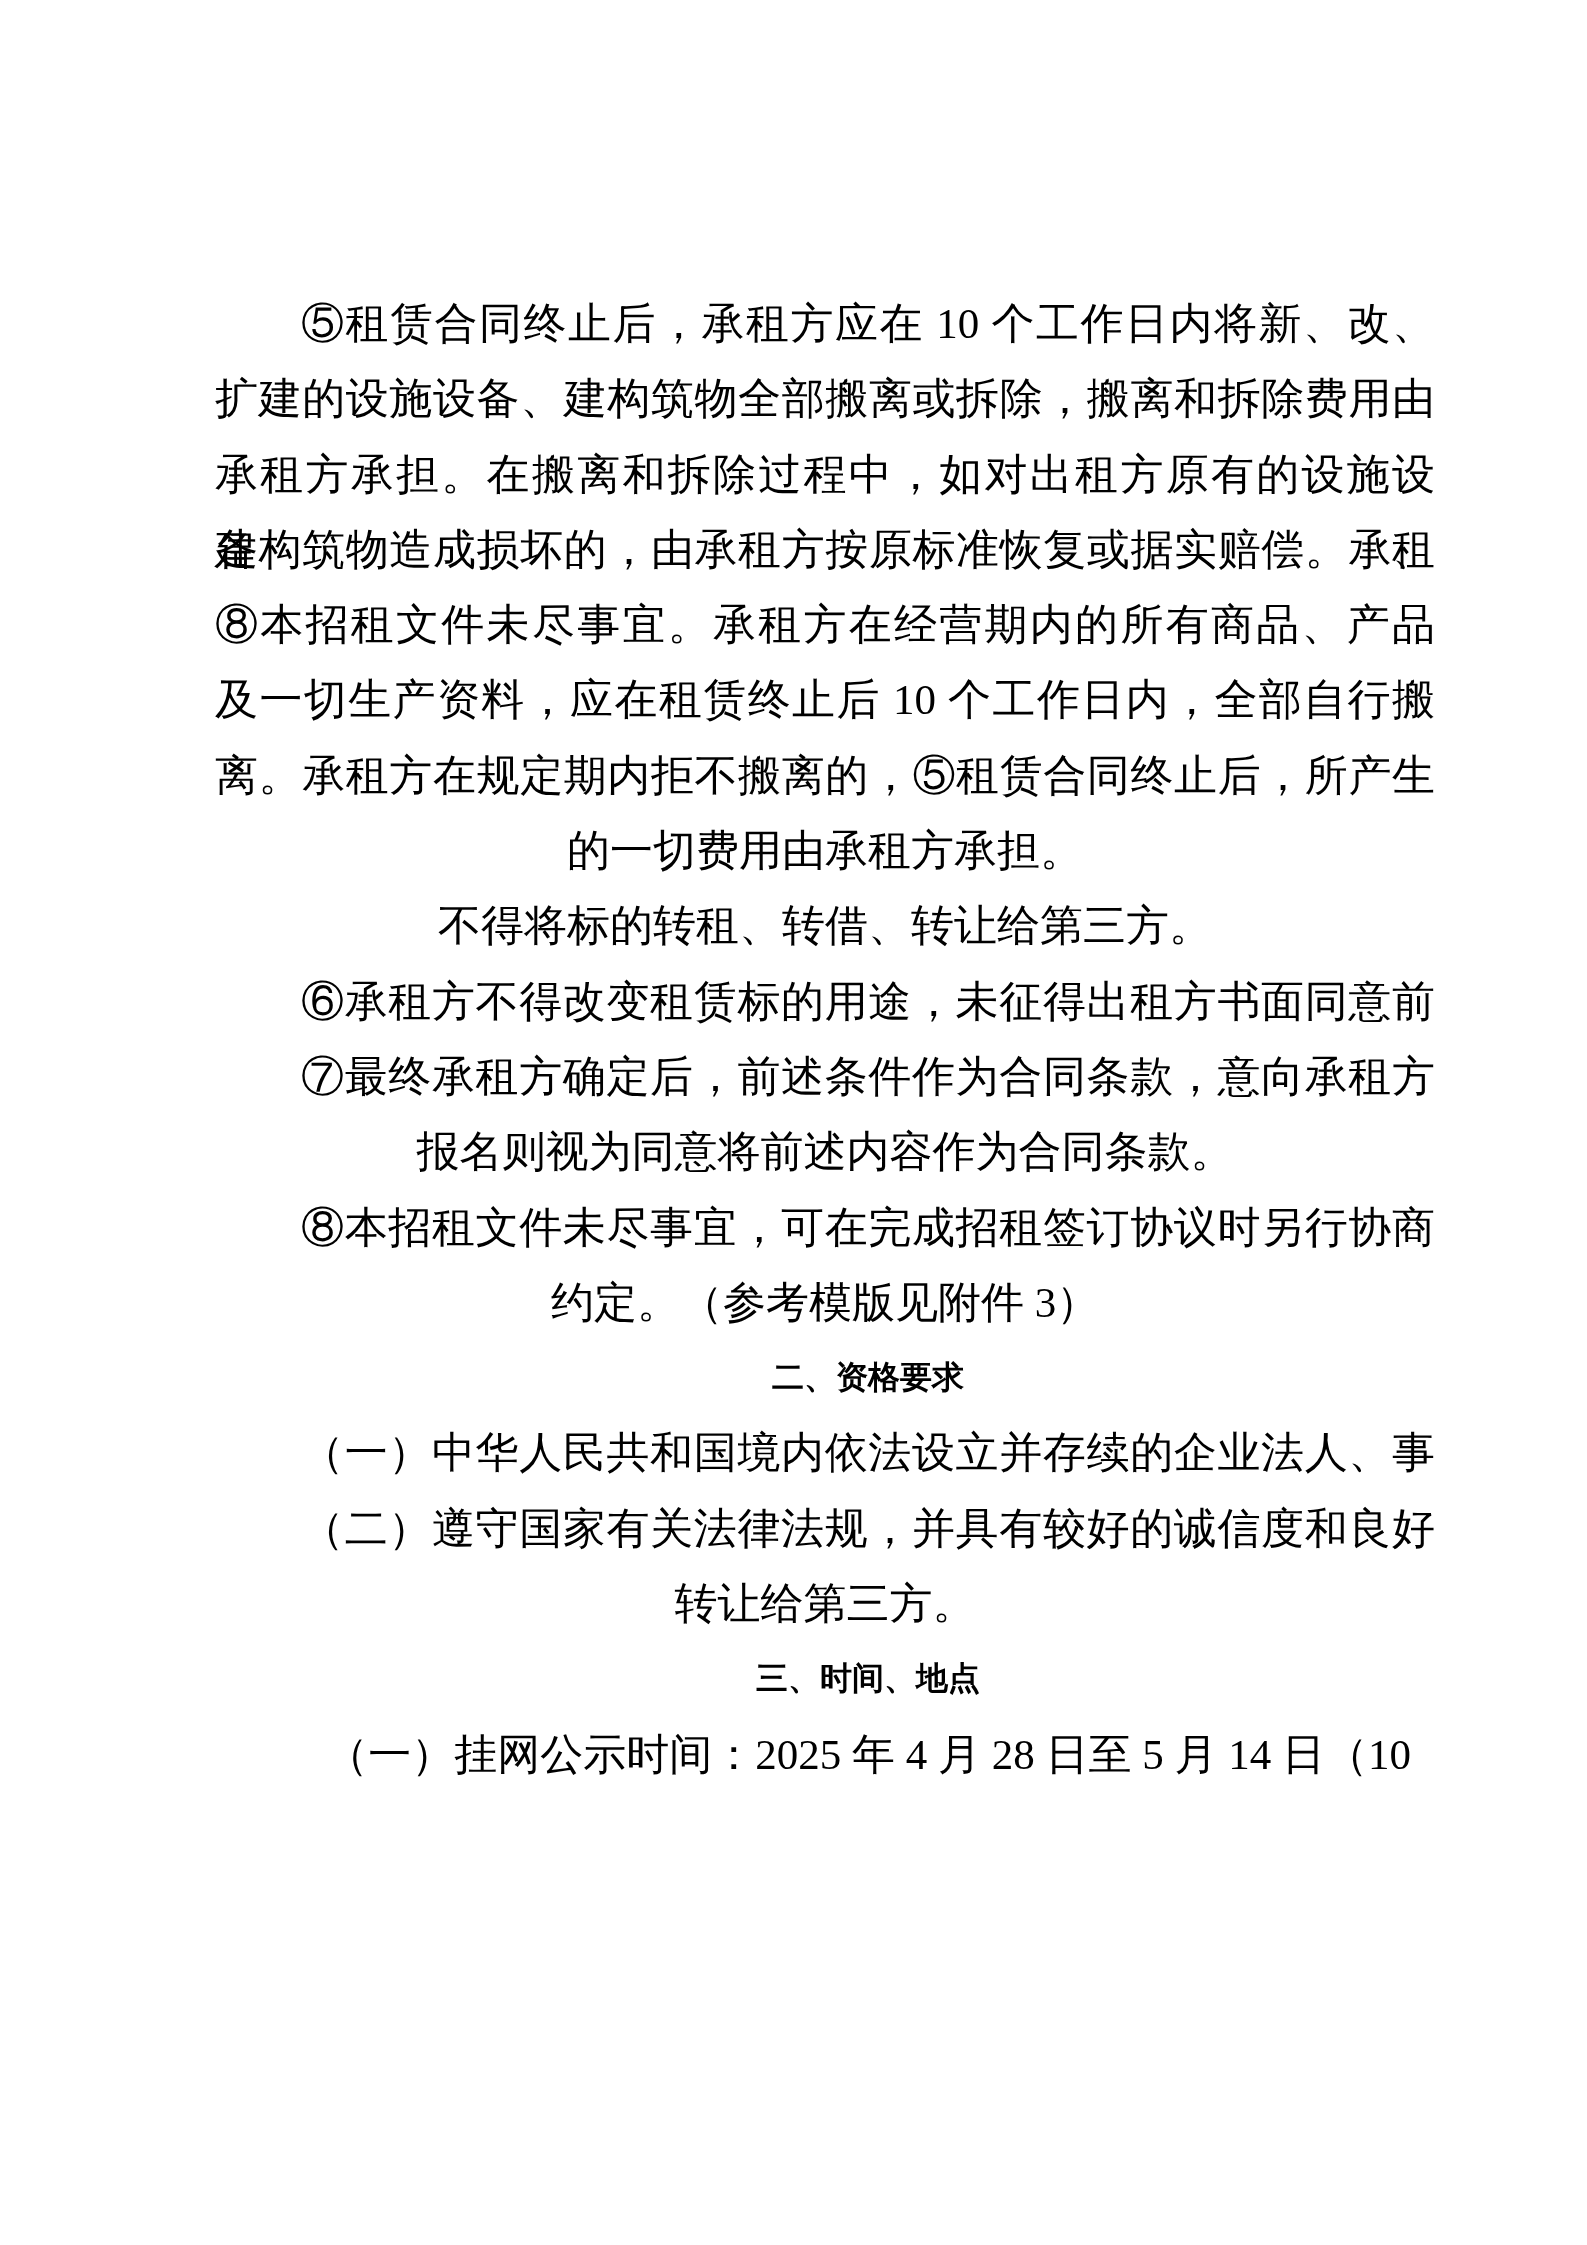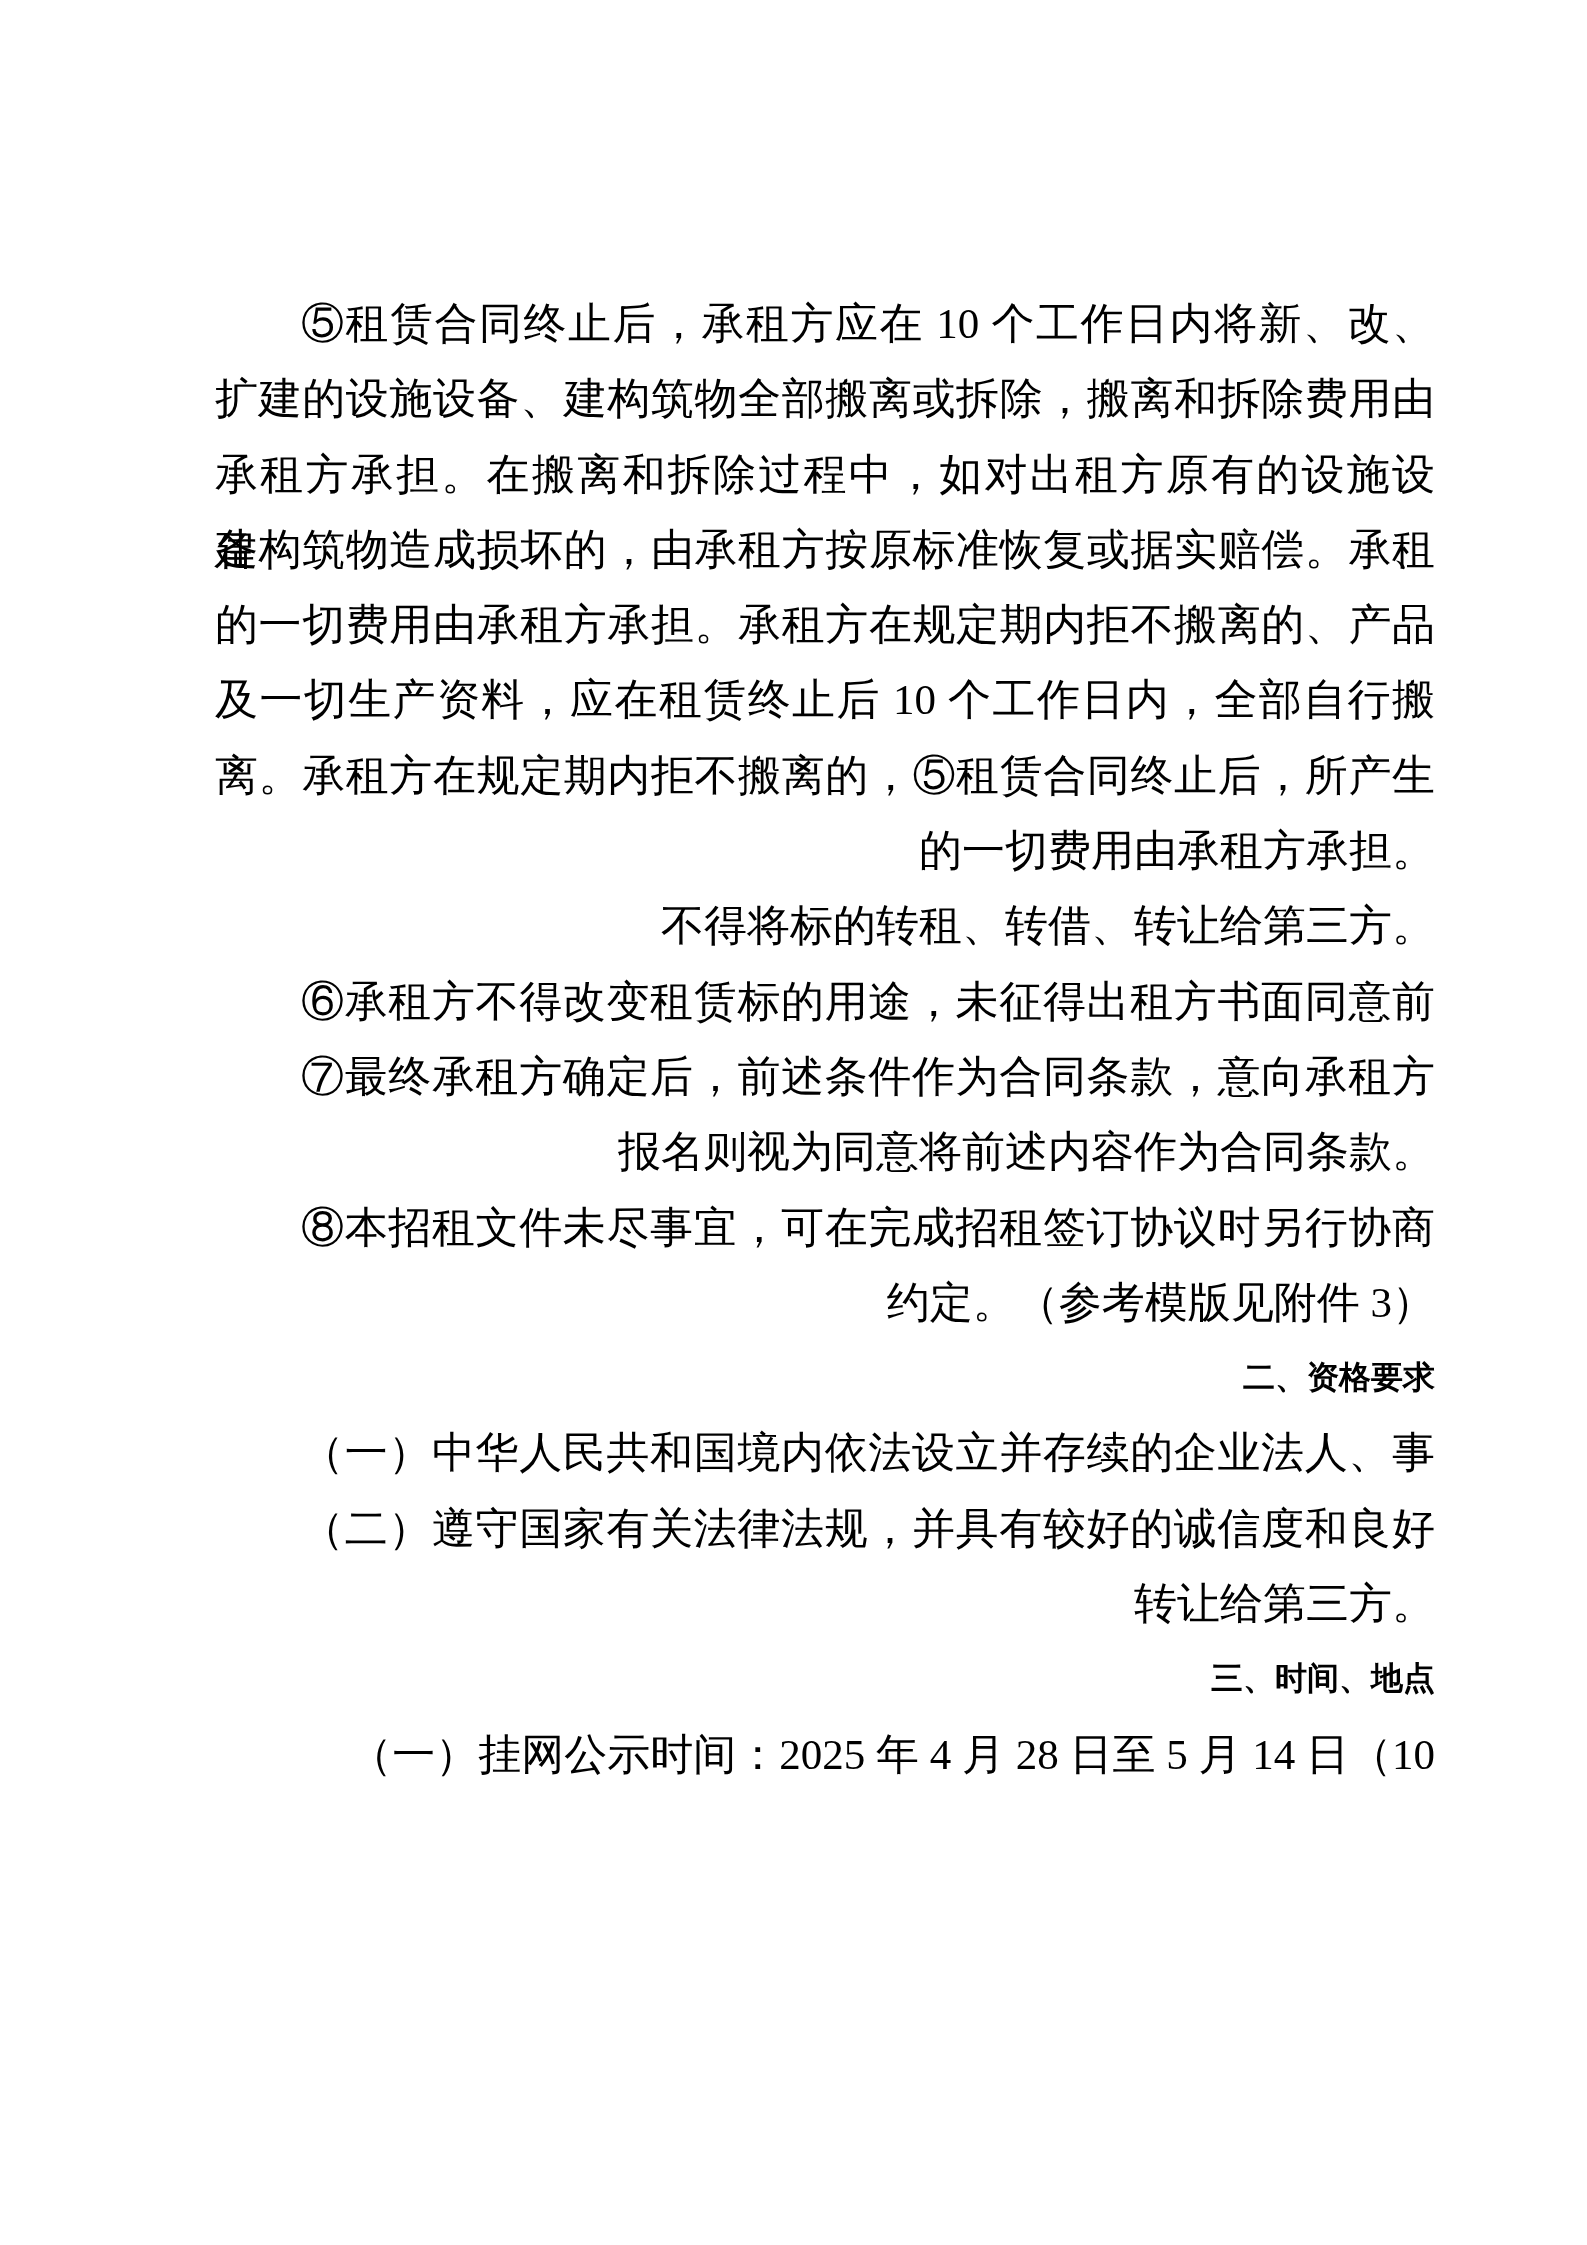--- a/index.html
+++ b/index.html
@@ -23,21 +23,21 @@
   .doc {
     position: absolute;
     left: 215px;
     top: 286px;
     width: 1220px;
   }
   .ln {
     font-size: 43px;
     line-height: 75.3px;
     height: 75.3px;
-    text-align: right;
+    text-align: center;
     overflow: visible;
   }
   
   .jst {
     text-align: justify;
     text-align-last: justify;
   }
   
   .ind { text-indent: 86px; }
   
@@ -51,21 +51,21 @@
 <body>
 
 <div class="page">
   <div class="doc">
 
     <div>
       <div class="ln ind jst">⑤租赁合同终止后，承租方应在 10 个工作日内将新、改、</div>
       <div class="ln jst">扩建的设施设备、建构筑物全部搬离或拆除，搬离和拆除费用由</div>
       <div class="ln jst">承租方承担。在搬离和拆除过程中，如对出租方原有的设施设备、</div>
       <div class="ln jst">建构筑物造成损坏的，由承租方按原标准恢复或据实赔偿。承租</div>
-      <div class="ln jst">的一切费用由承租方承担。承租方在规定期内拒不搬离的、产品</div>
+      <div class="ln jst">⑧本招租文件未尽事宜。承租方在经营期内的所有商品、产品</div>
       <div class="ln jst">及一切生产资料，应在租赁终止后 10 个工作日内，全部自行搬</div>
       <div class="ln jst">离。承租方在规定期内拒不搬离的，⑤租赁合同终止后，所产生</div>
       <div class="ln">的一切费用由承租方承担。</div>
     </div>
 
     <div>
       <div class="ln">不得将标的转租、转借、转让给第三方。</div>
       <div class="ln ind jst">⑥承租方不得改变租赁标的用途，未征得出租方书面同意前</div>
     </div>
 

